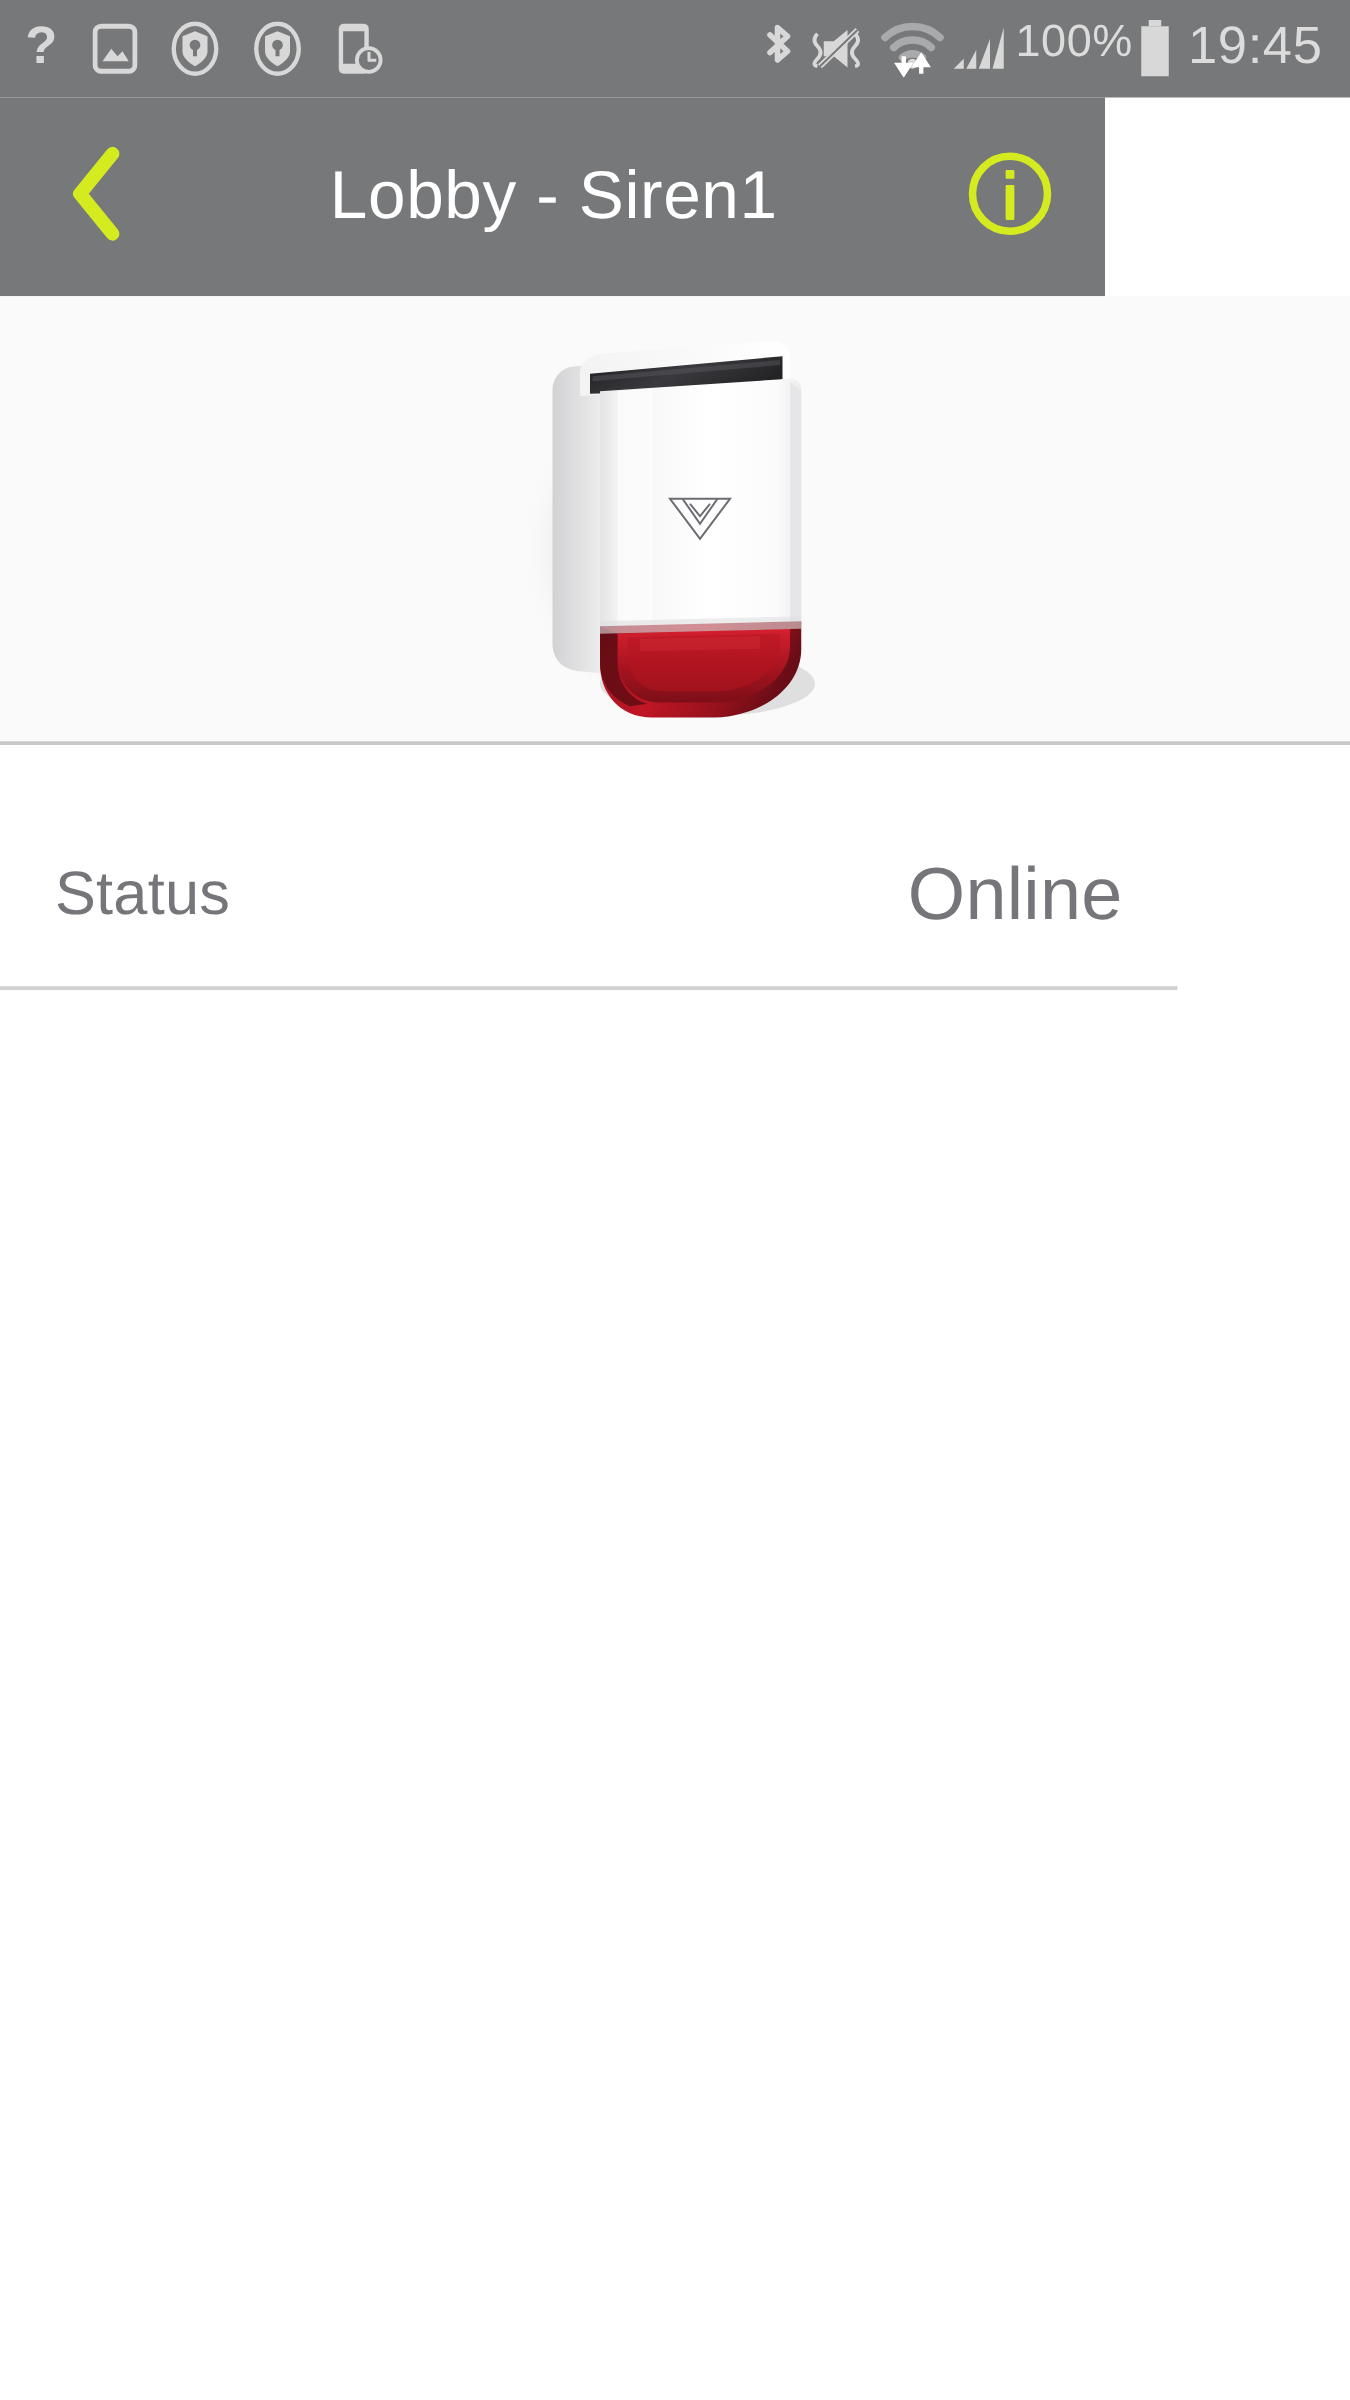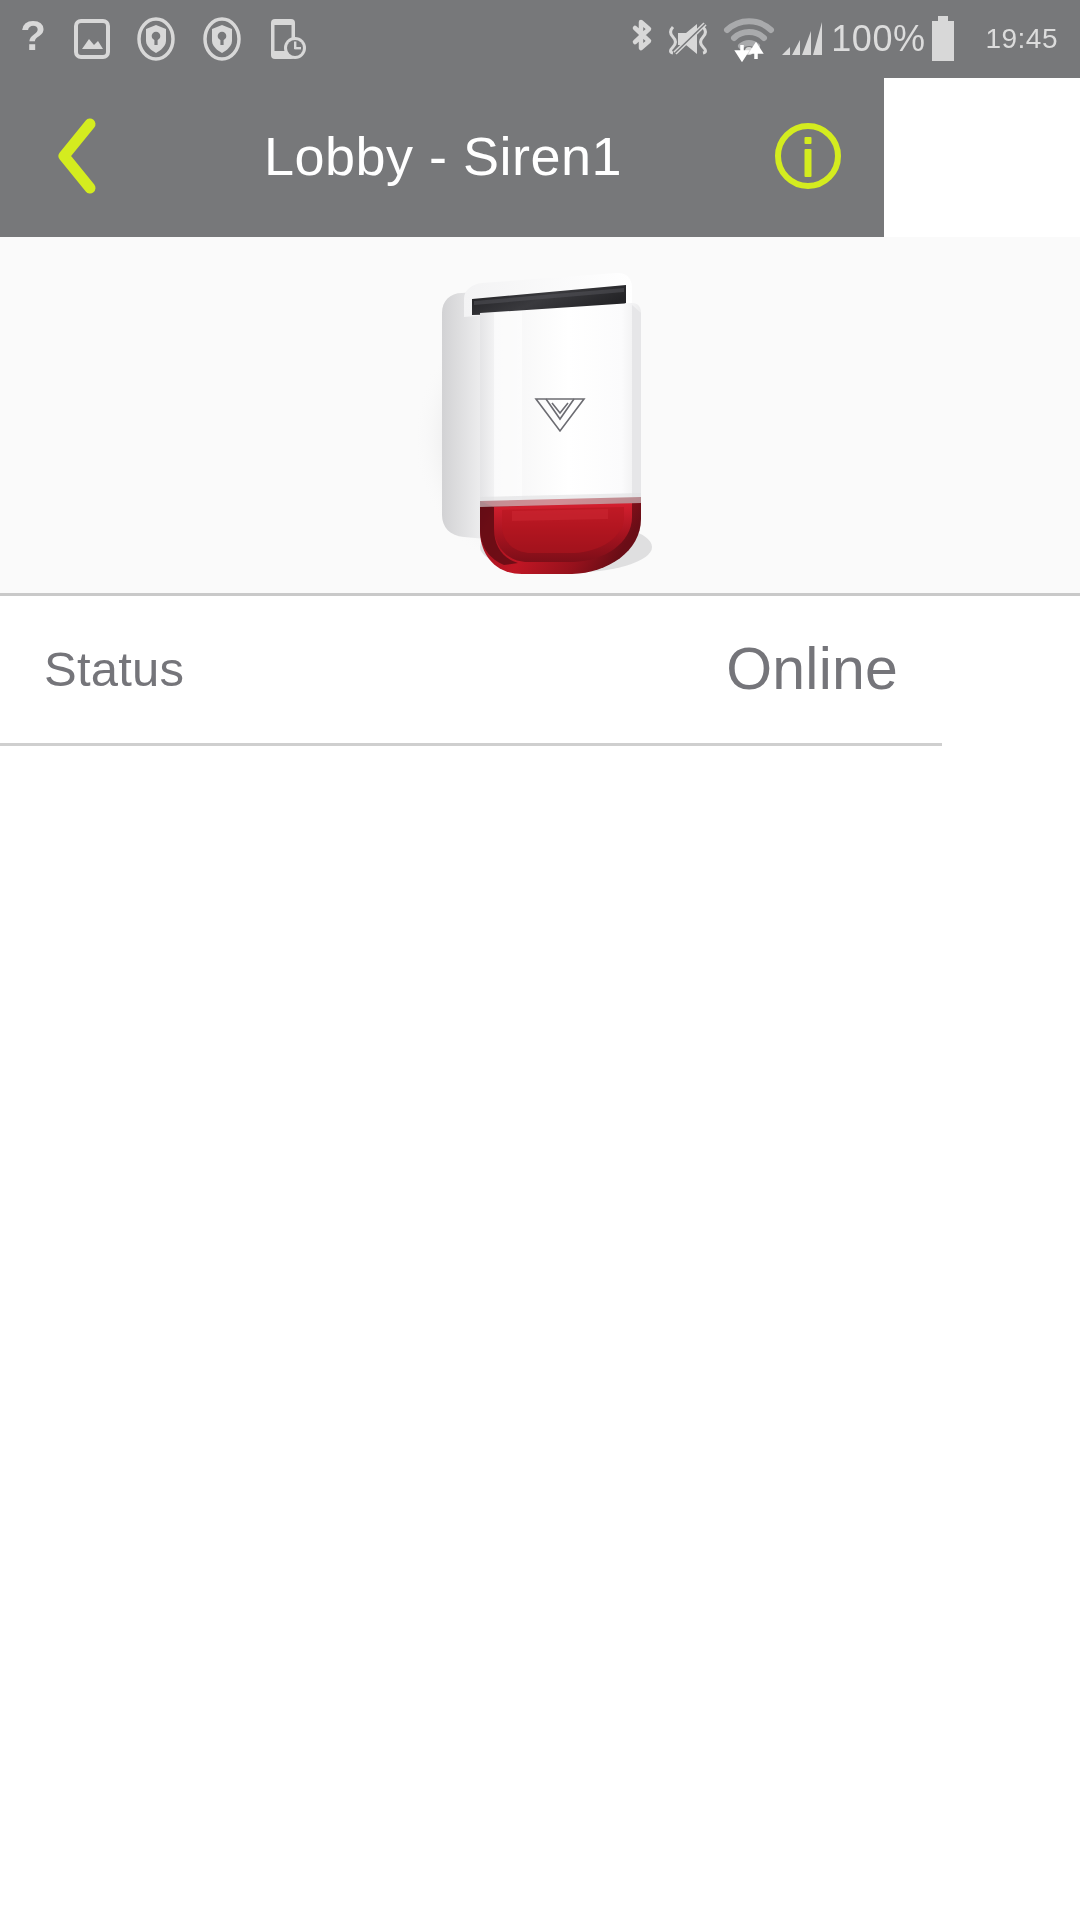--- a/index.html
+++ b/index.html
@@ -27,43 +27,42 @@
     padding: 0 22px 0 18px;
   }
   .sb-left {
     display: flex;
     align-items: center;
     gap: 26px;
   }
   .sb-right {
     margin-left: auto;
     display: flex;
-    align-items: center;
     gap: 4px;
   }
   .sb-icon {
     display: inline-flex;
     align-items: center;
     justify-content: center;
     line-height: 0;
   }
   .sb-text {
     color: #dcdcdc;
     font-size: 36px;
     letter-spacing: 0.5px;
     line-height: 1;
     white-space: nowrap;
   }
   .sb-clock {
     color: #dcdcdc;
-    font-size: 28px;
+    font-size: 42px;
     letter-spacing: 0.5px;
     line-height: 1;
     white-space: nowrap;
-    margin-left: 24px;
+    margin-left: 8px;
   }
 
   
   .appbar {
     position: relative;
     width: 884px;
     height: 159px;
     background: #77787a;
     display: flex;
     align-items: center;
@@ -118,20 +117,21 @@
     width: 300px;
     height: 330px;
     margin-left: 8px;
     margin-top: 2px;
   }
 
   
   .rows {
     width: 942px;
     background: #ffffff;
+    margin-top: 46px;
   }
   .row {
     position: relative;
     height: 150px;
     display: flex;
     align-items: center;
     justify-content: space-between;
     box-sizing: border-box;
     padding: 0 44px 0 44px;
     border-bottom: 3px solid #cfcfcf;

